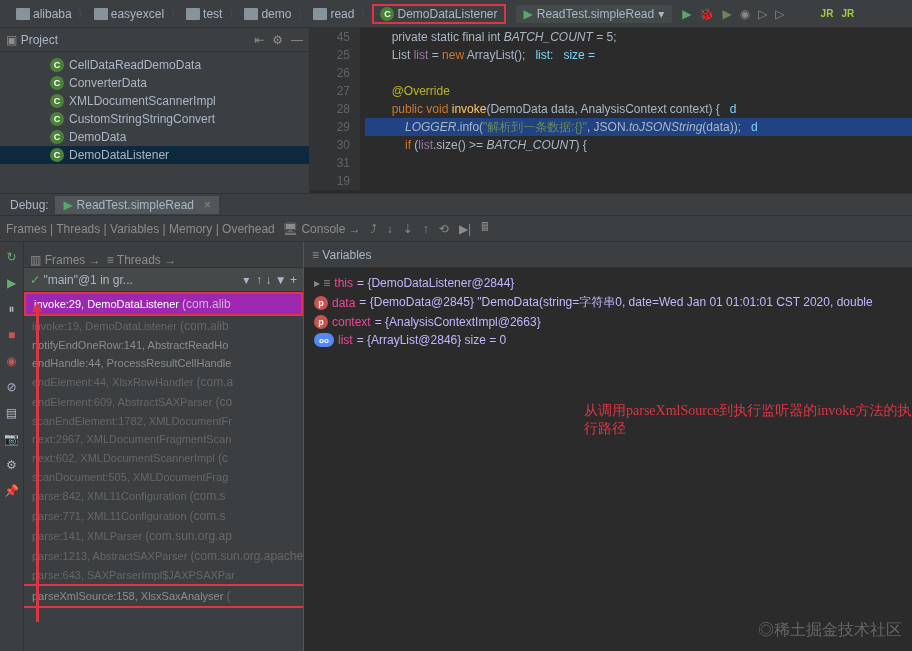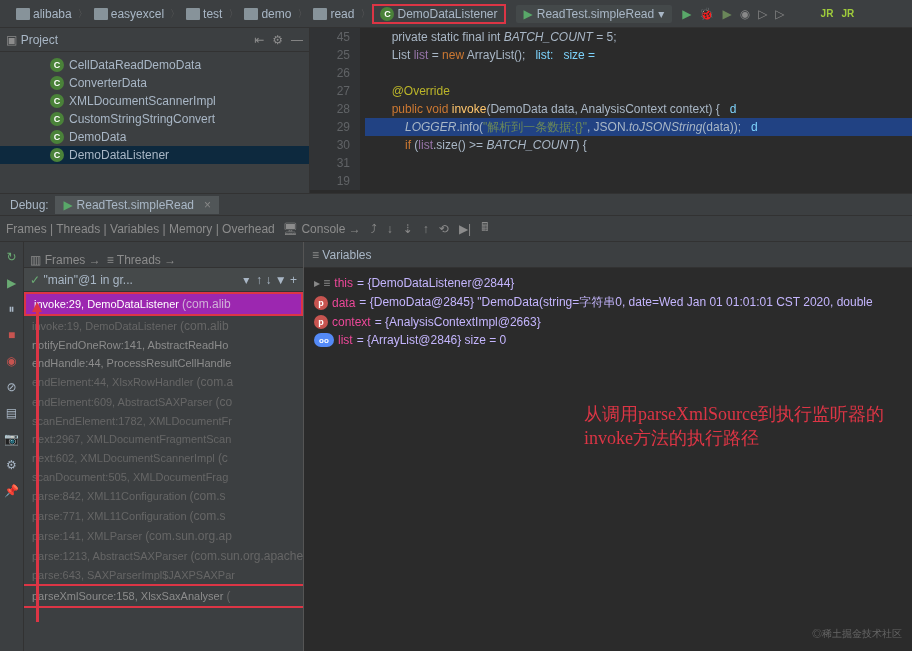--- a/index.html
+++ b/index.html
@@ -50,22 +50,22 @@
 .stack-item.active .pkg{color:#d0b0d8}
 .vars-panel{flex:1;background:#2b2b2b;position:relative}
 .vars-header{height:26px;background:#3c3f41;padding:0 8px;display:flex;align-items:center;border-bottom:1px solid #323232}
 .vars-body{padding:6px}
 .var-row{padding:2px 4px;display:flex;align-items:center;gap:4px}
 .var-badge{width:14px;height:14px;border-radius:50%;display:inline-flex;align-items:center;justify-content:center;font-size:9px;color:#fff;font-weight:bold}
 .badge-p{background:#c75450}
 .badge-oo{background:#548af7;border-radius:7px;width:20px;font-size:8px}
 .var-name{color:#ec4899}
 .var-val{color:#c4b5fd}
-.annotation{position:absolute;color:#dc3545;font-size:18px;font-weight:500;left:280px;top:160px;font-family:SimSun,serif}
-.watermark{position:absolute;right:10px;bottom:10px;color:#666;font-size:10px}
+.annotation{position:absolute;color:#dc3545;font-size:14px;font-weight:500;left:280px;top:160px;font-family:SimSun,serif}
+.watermark{position:absolute;right:10px;bottom:10px;color:#666;font-size:16px}
 .red-arrow{position:absolute;left:8px;top:60px;width:12px;height:320px}
 .red-arrow::before{content:'';position:absolute;left:4px;top:10px;width:3px;height:310px;background:#dc3545}
 .red-arrow::after{content:'';position:absolute;left:0;top:0;border-left:5px solid transparent;border-right:5px solid transparent;border-bottom:10px solid #dc3545}
 .bottom-frame{border:2px solid #dc3545;margin:0 -2px}
 .chk{color:#6aab73}
 </style>
 </head>
 <body>
 
 <div class="topbar">

